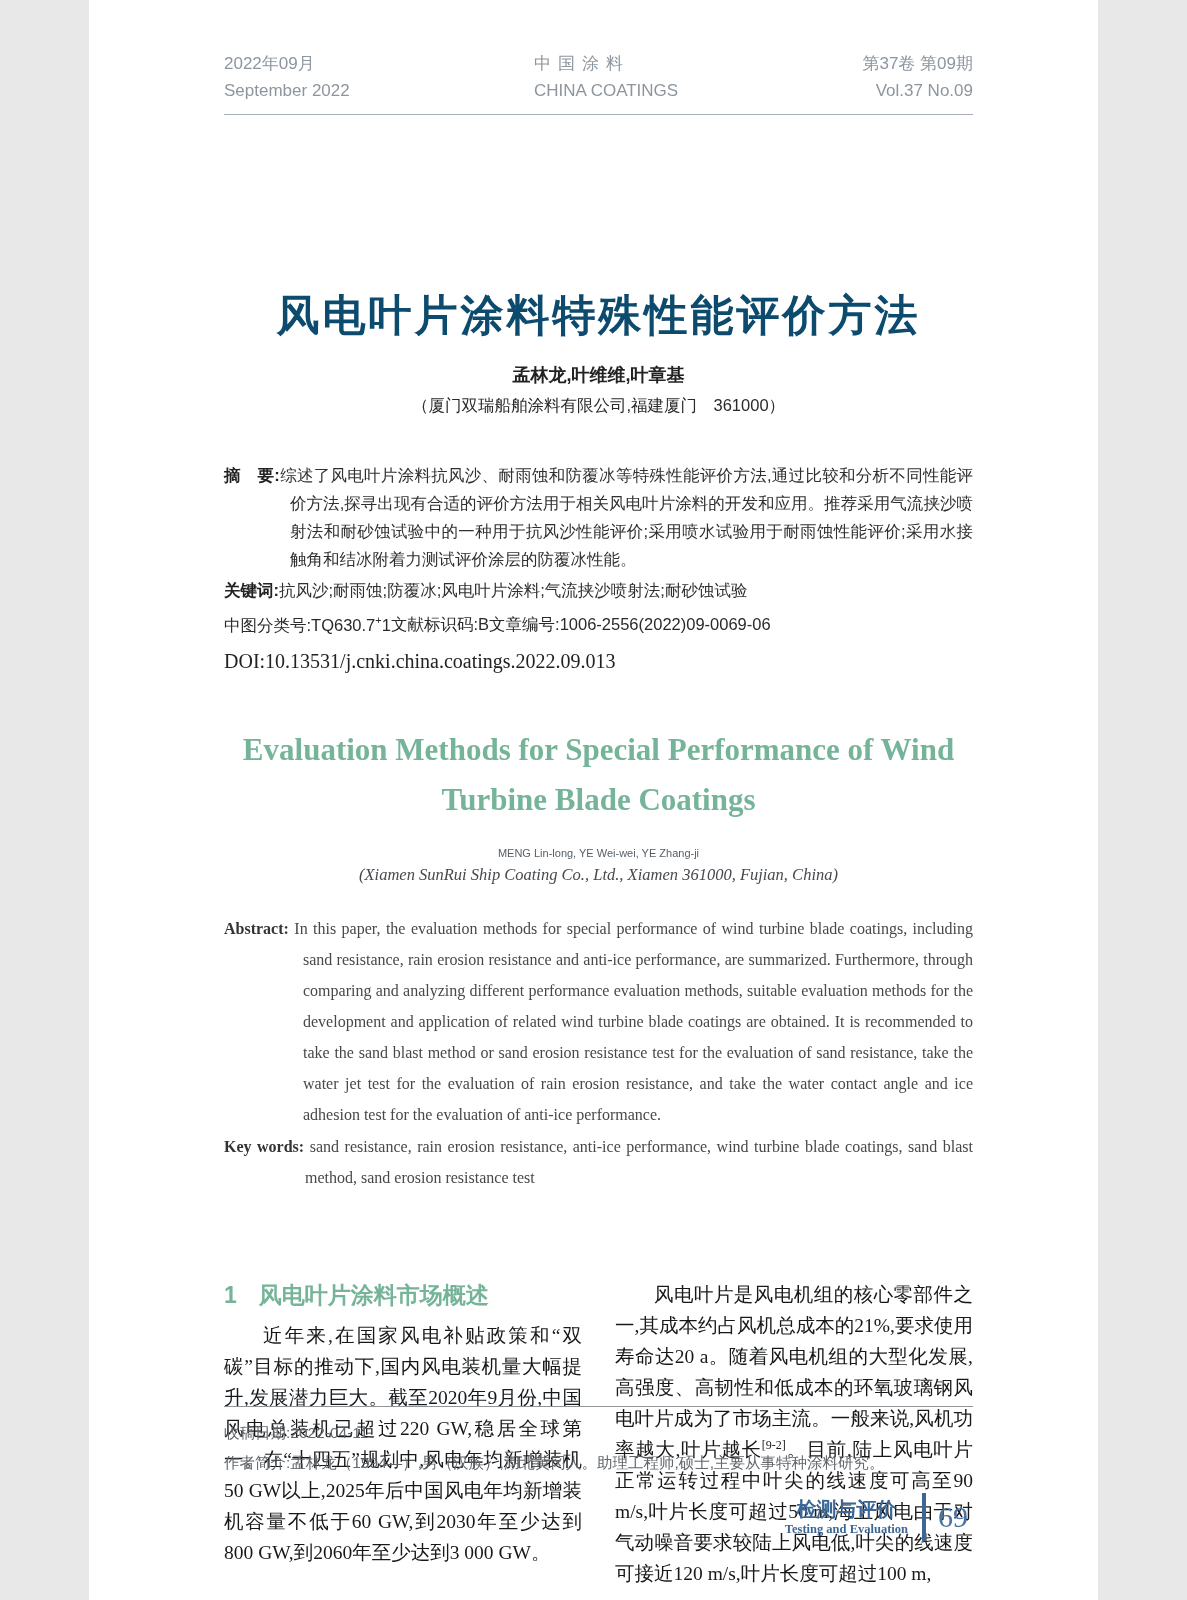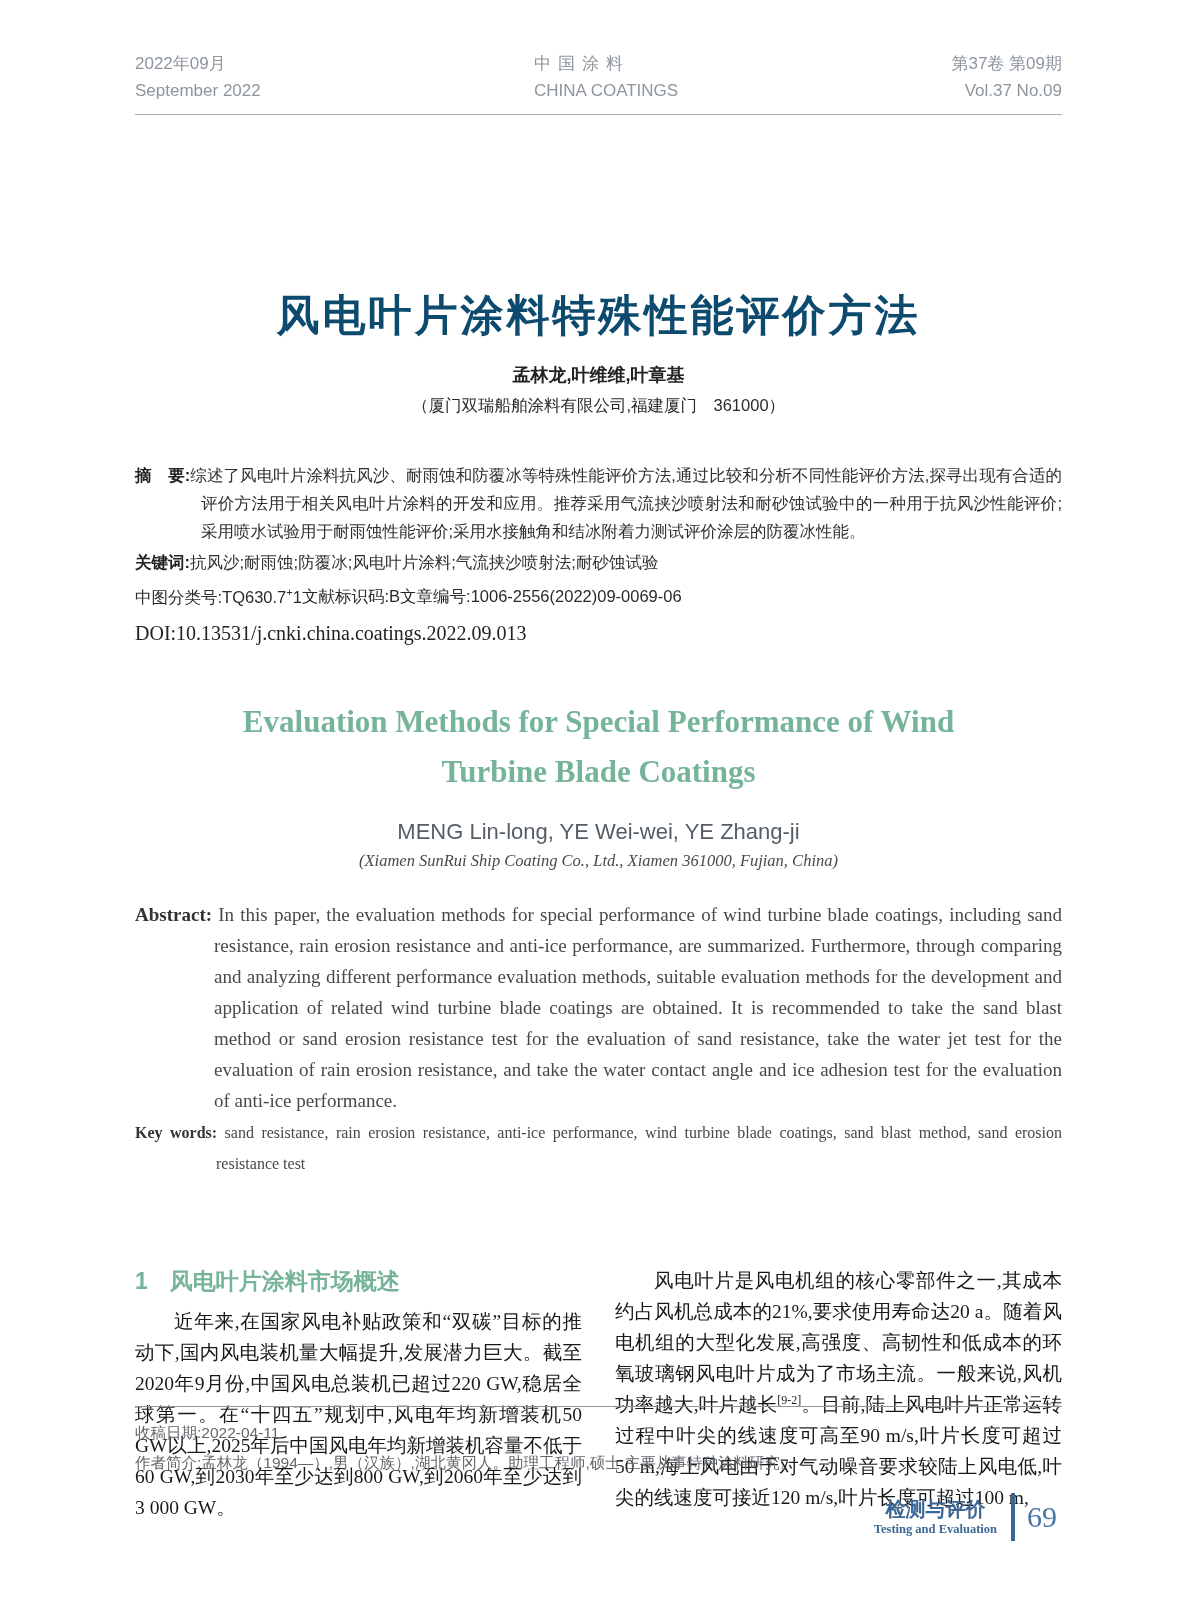--- a/index.html
+++ b/index.html
@@ -1,19 +1,19 @@
 <!DOCTYPE html>
 <html><head>
 <meta charset="utf-8">
 <style>
   * { margin:0; padding:0; box-sizing:border-box; }
   html,body { background:#e8e8e8; }
   .page {
     position:relative;
-    width:1187px; height:1600px;
+    width:1009px; height:1600px;
     margin:0 auto;
     background:#ffffff;
     font-family:"Liberation Serif", serif;
     color:#17181a;
     overflow:hidden;
   }
   .content { padding:0 125px 0 135px; }
 
   
   .running-head {
@@ -81,31 +81,31 @@
     margin-top:52px;
     text-align:center;
     font-family:"Liberation Serif", serif;
     font-weight:bold;
     font-size:31px; line-height:50px;
     color:#76b499;
   }
   .authors-en {
     margin-top:22px; text-align:center;
     font-family:"Liberation Sans", sans-serif;
-    font-size:22px; color:#555e66;
+    font-size:11px; color:#555e66;
   }
   .affil-en {
     margin-top:6px; text-align:center;
     font-family:"Liberation Serif", serif;
     font-style:italic; font-size:16.5px; color:#464a4e;
   }
   .abstract-en {
     margin-top:28px;
     font-family:"Liberation Serif", serif;
-    font-size:19px; line-height:31px; color:#47484a;
+    font-size:16px; line-height:31px; color:#47484a;
     text-align:justify;
     padding-left:79px; text-indent:-79px;
   }
   .abstract-en .lbl, .keywords-en .lbl { font-weight:bold; color:#333; }
   .keywords-en {
     margin-top:1px;
     font-family:"Liberation Serif", serif;
     font-size:16px; line-height:31px; color:#47484a;
     text-align:justify;
     padding-left:81px; text-indent:-81px;

